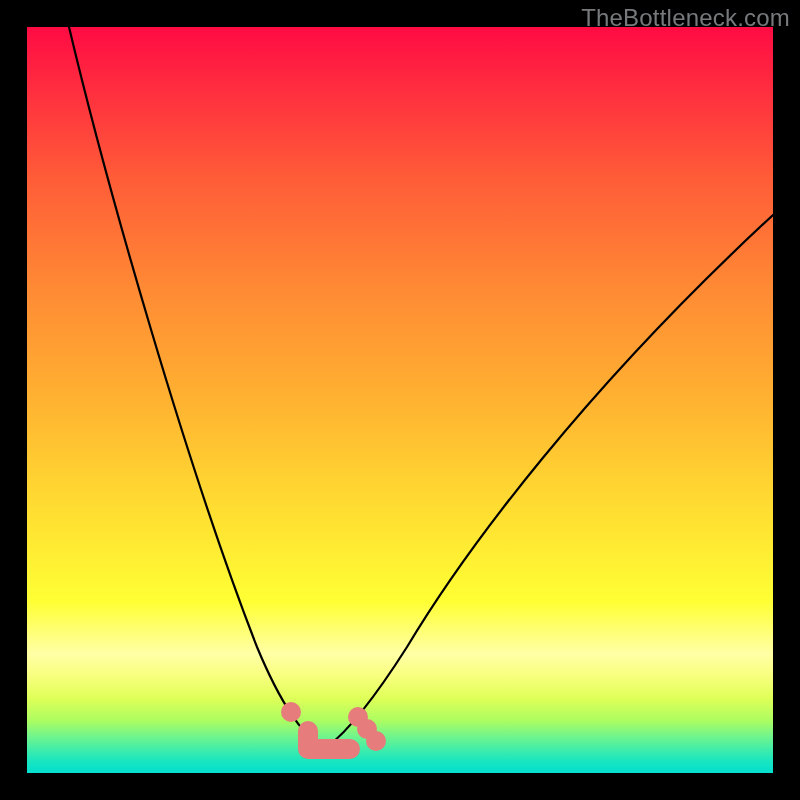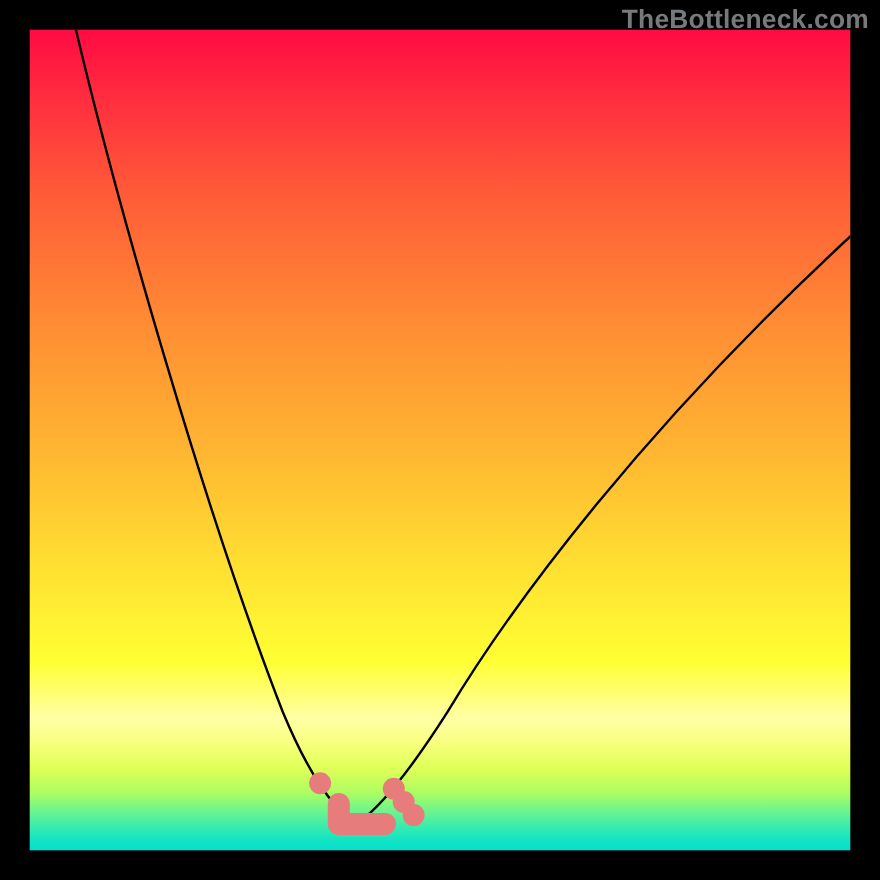--- a/index.html
+++ b/index.html
@@ -34,21 +34,21 @@
       #17e5c1 98.5%,
       #04dfd0 100%
     );
   }
   .watermark {
     position: absolute;
     top: 4px;
     right: 10px;
     color: #777a7c;
     font-size: 24px;
-    font-weight: 700;
+    font-weight: 400;
     letter-spacing: 0.2px;
     z-index: 10;
   }
   svg.plot {
     position: absolute;
     left: 0;
     top: 0;
     width: 746px;
     height: 746px;
   }

